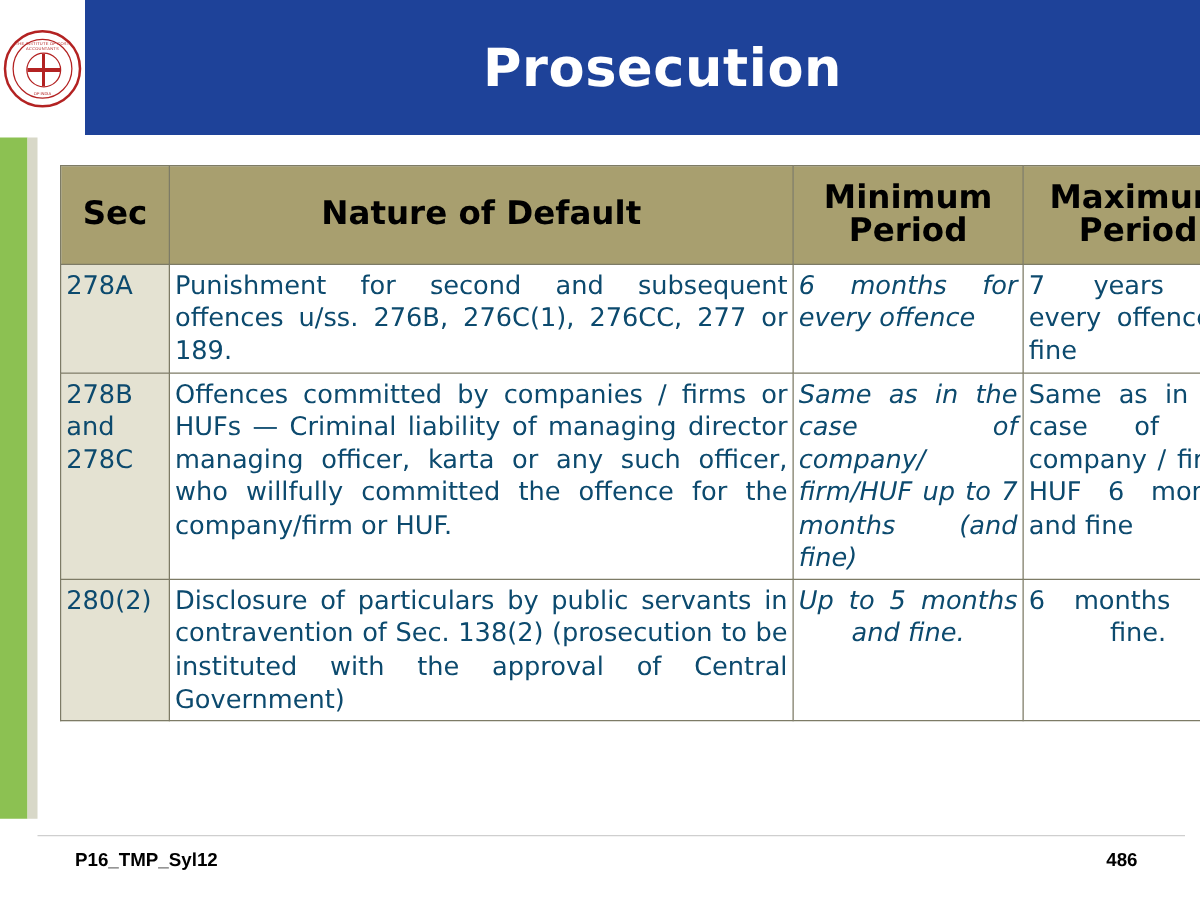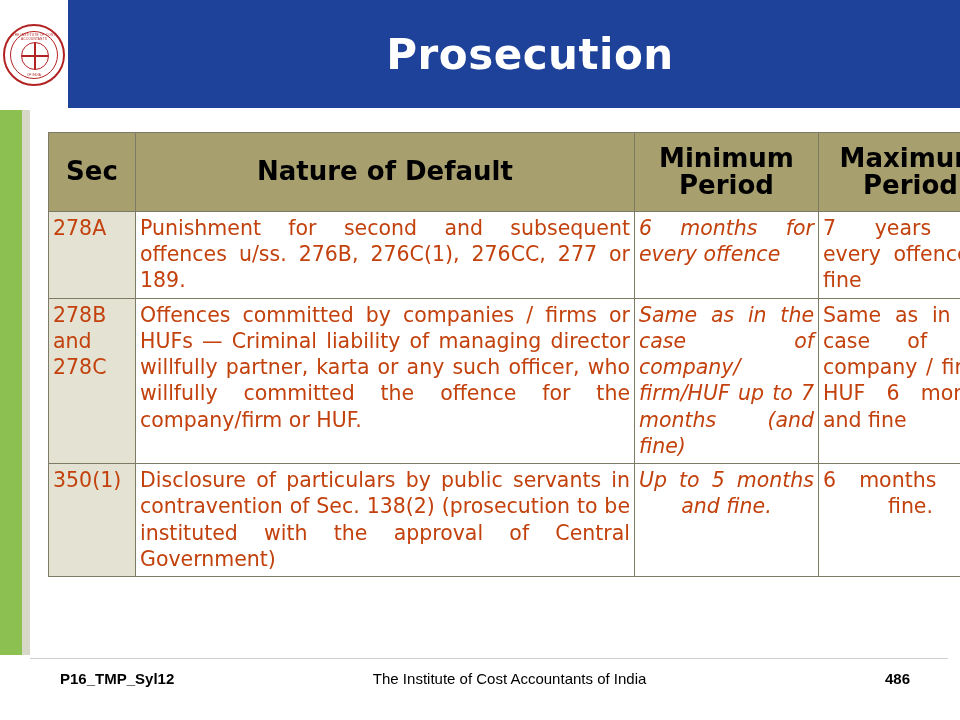--- a/index.html
+++ b/index.html
@@ -142,21 +142,21 @@
     font-weight: bold;
     text-align: center;
     vertical-align: middle;
     height: 74px;
     line-height: 1.05;
     padding: 2px 4px;
   }
   table.main tbody td {
     font-size: 20.5px;
     line-height: 1.28;
-    color: #c2410c;
+    color: #0c4a6e;
     background: #ffffff;
   }
   td.col-sec {
     background: #e4e2d2 !important;
     width: 78px;
     text-align: left;
     word-break: break-word;
   }
   th.col-sec-h { width: 78px; }
   th.col-nat-h { width: 490px; }
@@ -165,21 +165,21 @@
   td.col-nat   { width: 490px; text-align: justify; text-align-last: left; }
   td.col-min   { width: 175px; text-align: justify; text-align-last: left; font-style: italic; }
   td.col-max   { width: 175px; text-align: justify; text-align-last: left; }
   td.center-last { text-align: justify; text-align-last: center; }
 
   
   .footer {
     position: absolute;
     left: 0; bottom: 0;
     width: 960px;
-    height: 62px;
+    height: 52px;
     background: #ffffff;
   }
   .footer-line {
     position: absolute;
     left: 30px; top: 0;
     width: 918px;
     height: 1px;
     background: #cfcfcf;
   }
   .footer-row {
@@ -230,34 +230,33 @@
     </thead>
     <tbody>
       <tr>
         <td class="col-sec">278A</td>
         <td class="col-nat">Punishment for second and subsequent offences u/ss. 276B, 276C(1), 276CC, 277 or 189.</td>
         <td class="col-min">6 months for every offence</td>
         <td class="col-max">7 years for every offence &amp; fine</td>
       </tr>
       <tr>
         <td class="col-sec">278B and 278C</td>
-        <td class="col-nat">Offences committed by companies / firms or HUFs — Criminal liability of managing director willfully partner, karta or any such officer, who willfully committed the offence for the company/firm or HUF.</td>
+        <td class="col-nat">Offences committed by companies / firms or HUFs — Criminal liability of managing director managing officer, karta or any such officer, who willfully committed the offence for the company/firm or HUF.</td>
         <td class="col-min">Same as in the case of company/ firm/HUF up to 7 months (and fine)</td>
         <td class="col-max">Same as in the case of the company / firm / HUF 6 months and fine</td>
       </tr>
       <tr>
-        <td class="col-sec">350(1)</td>
+        <td class="col-sec">280(2)</td>
         <td class="col-nat">Disclosure of particulars by public servants in contravention of Sec. 138(2) (prosecution to be instituted with the approval of Central Government)</td>
         <td class="col-min center-last">Up to 5 months and fine.</td>
         <td class="col-max center-last">6 months and fine.</td>
       </tr>
     </tbody>
   </table>
 </div>
 
 <div class="footer">
   <div class="footer-line"></div>
   <div class="footer-row">
     <span>P16_TMP_Syl12</span>
-    <span class="footer-center">The Institute of Cost Accountants of India</span>
     <span>486</span>
   </div>
 </div>
 
 </body></html>

